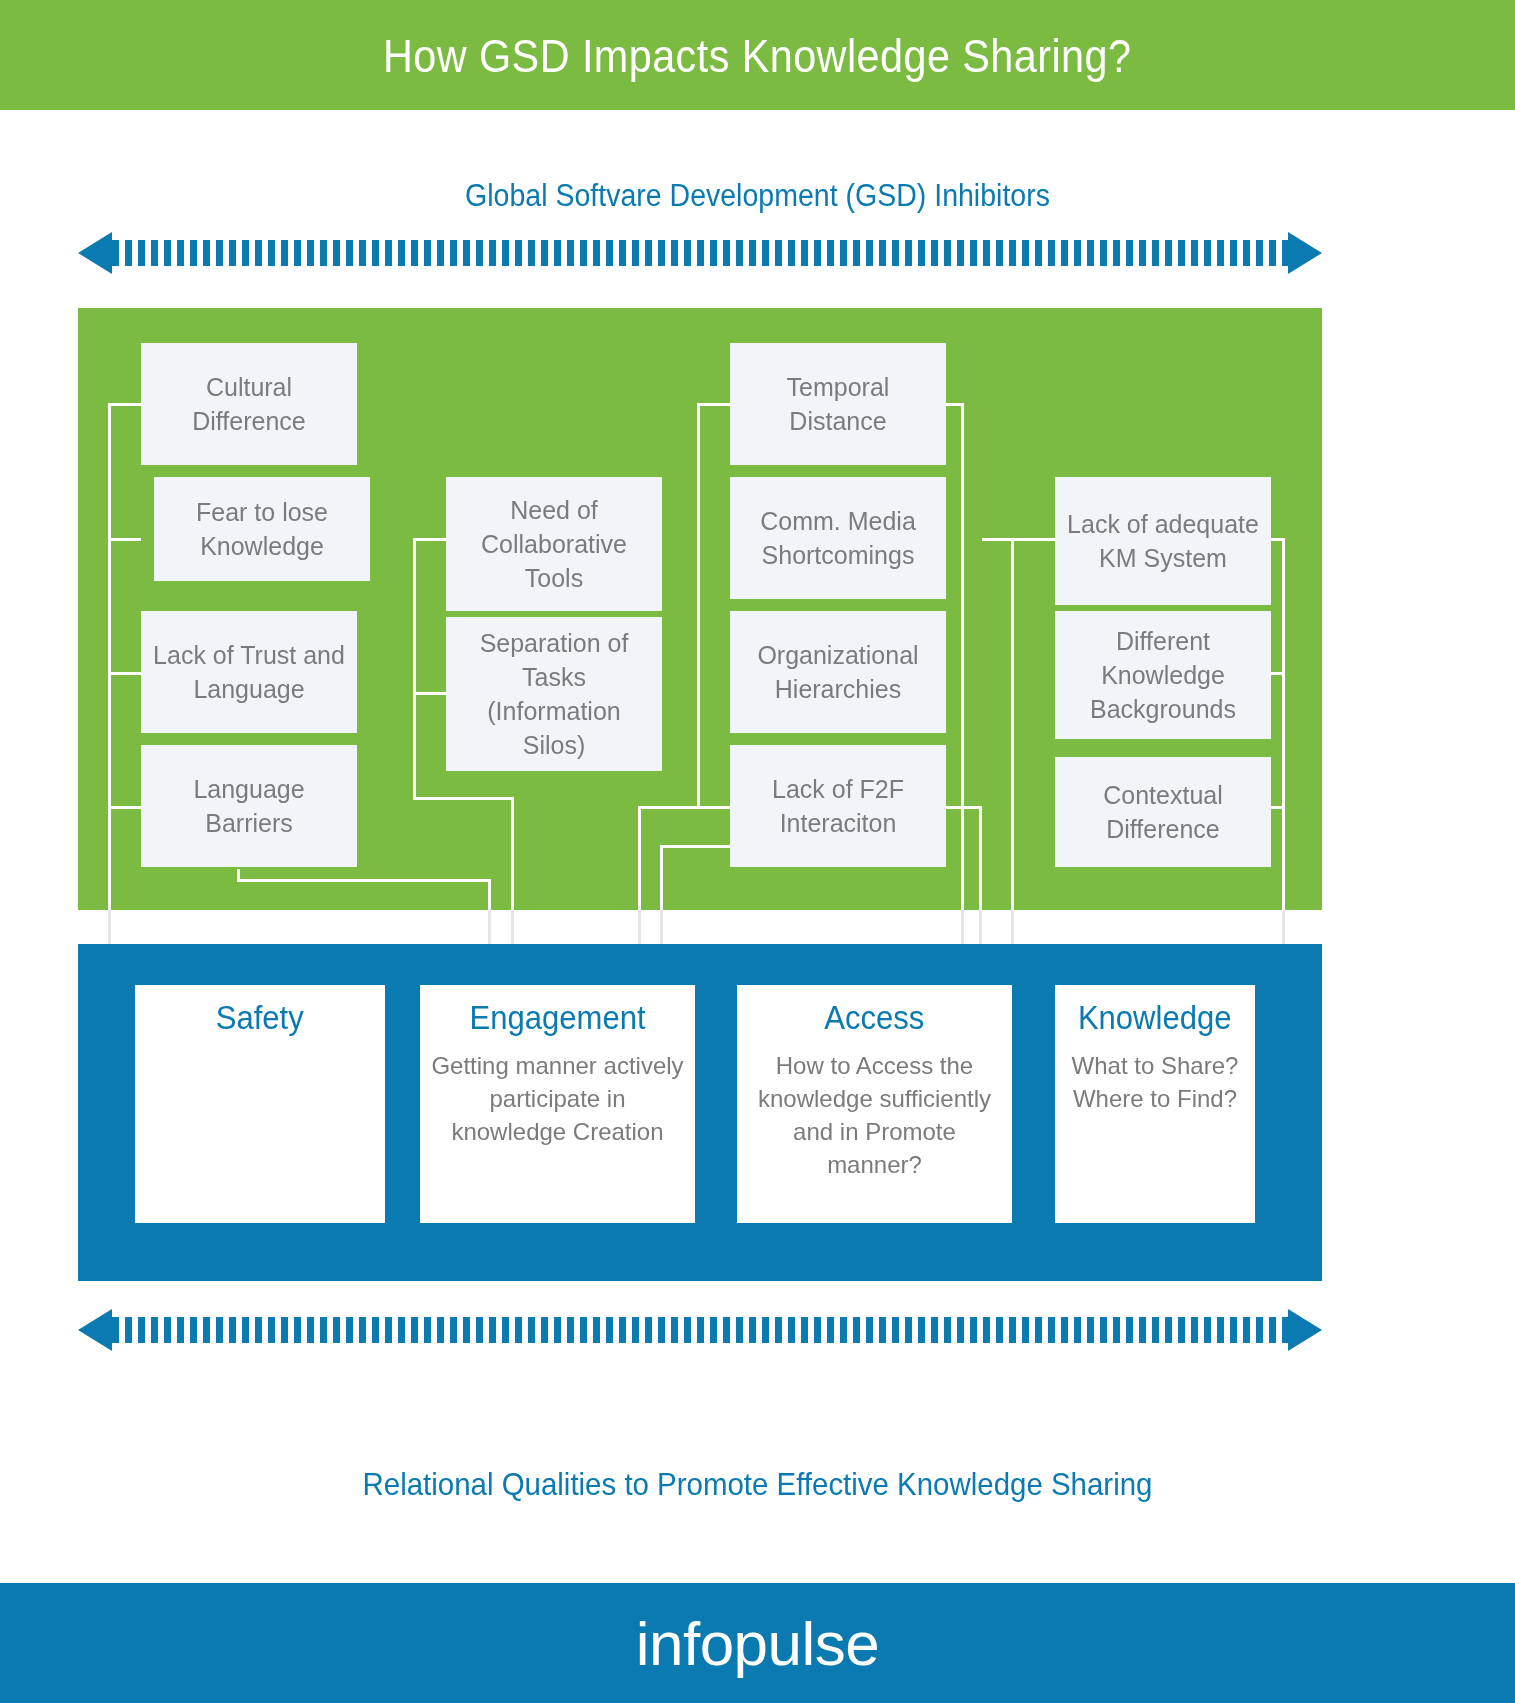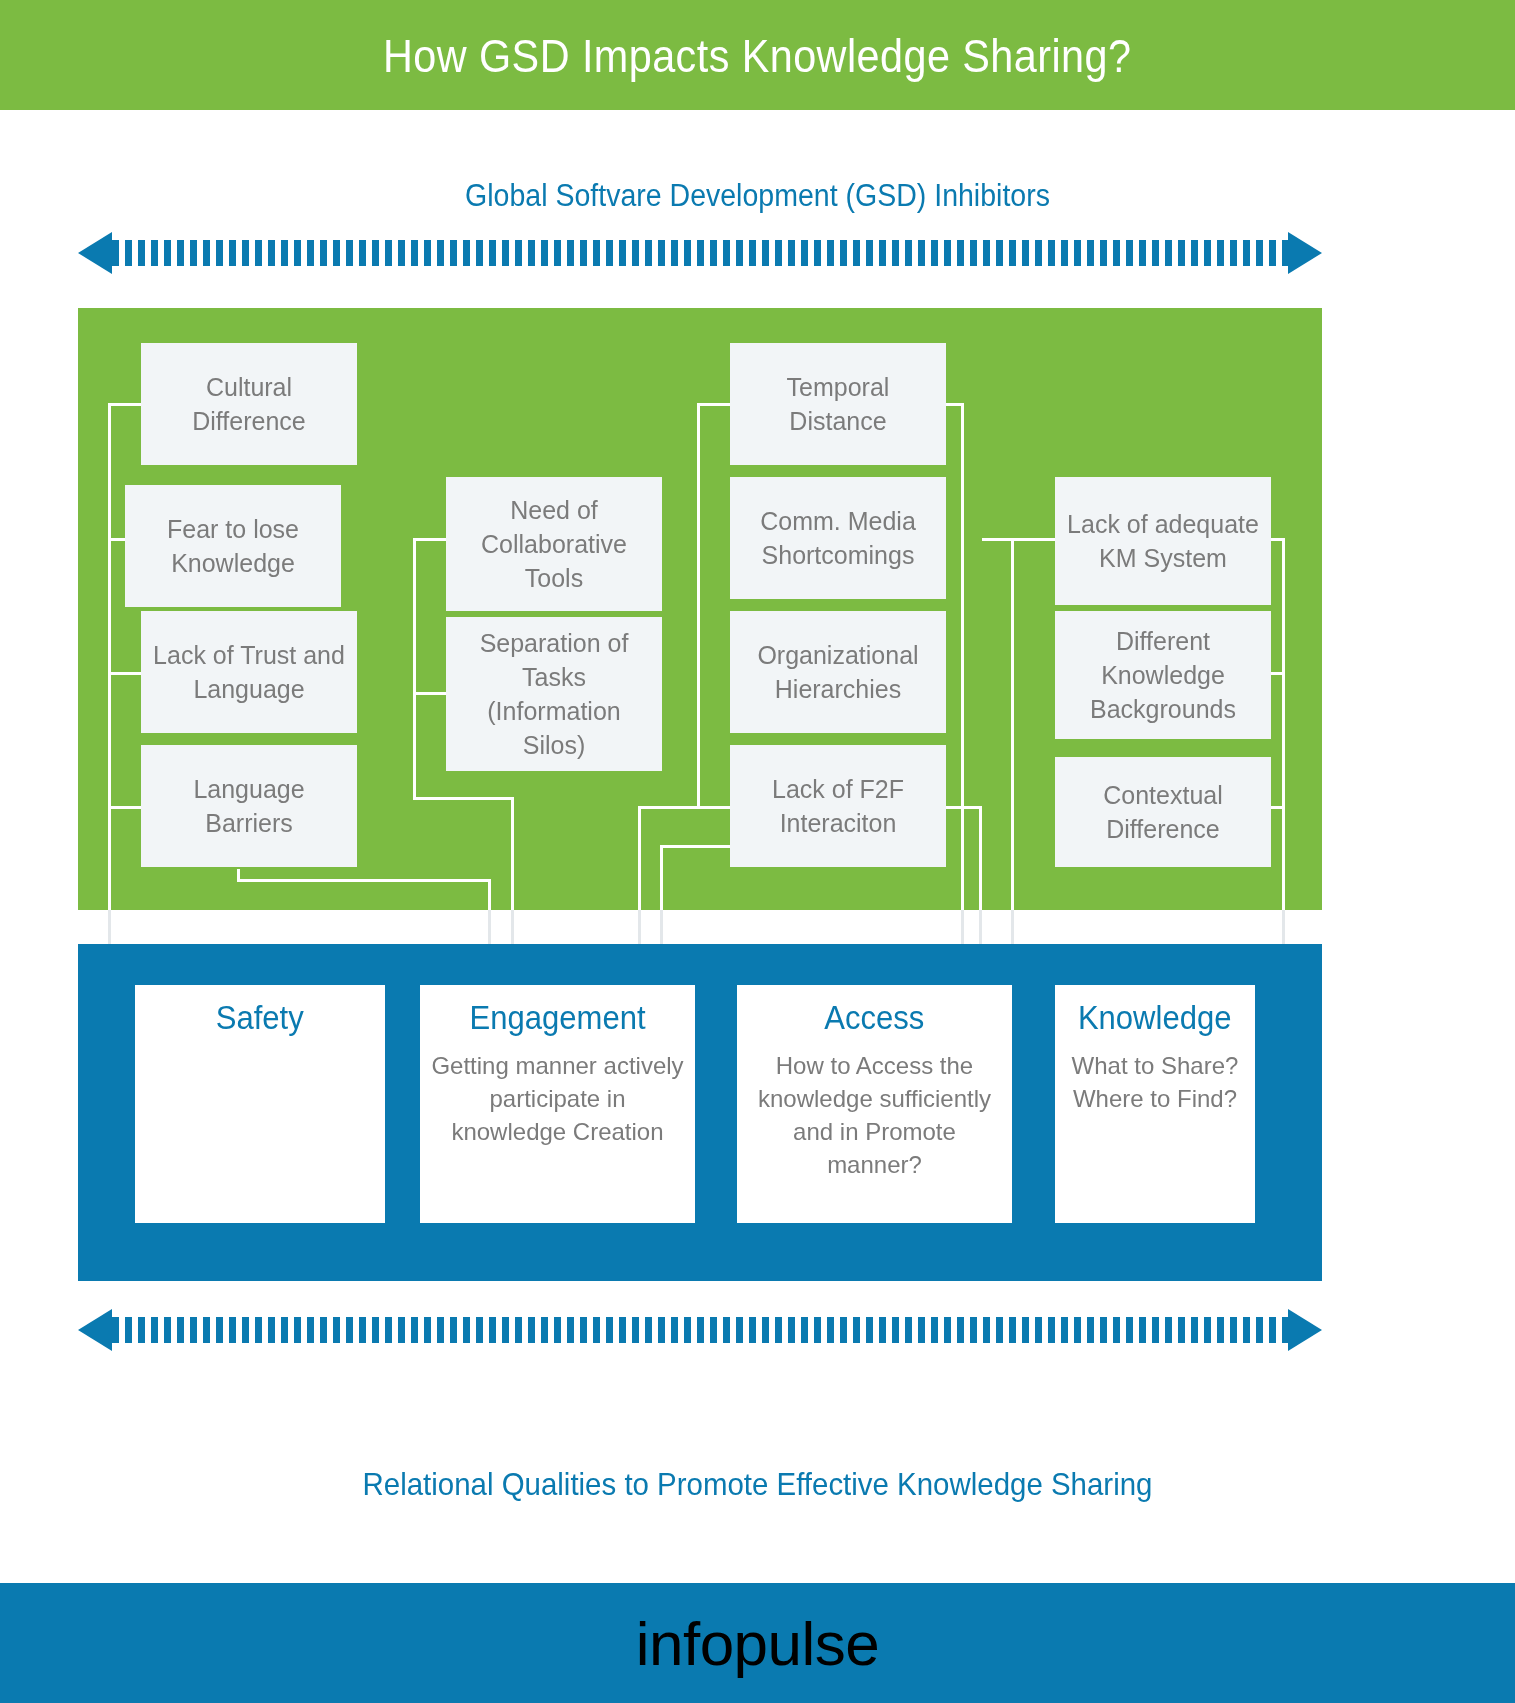--- a/index.html
+++ b/index.html
@@ -170,21 +170,21 @@
   .footer-band {
     position: absolute;
     left: 0; top: 1583px;
     width: 1515px; height: 120px;
     background: #0a7ab0;
     display: flex;
     align-items: center;
     justify-content: center;
   }
   .footer-logo {
-    color: #000000;
+    color: #ffffff;
     font-size: 62px;
     font-weight: 400;
     letter-spacing: -0.5px;
   }
 </style>
 </head>
 <body>
 
 <div class="header-band">
   <div class="header-title">How GSD Impacts Knowledge Sharing?</div>
@@ -269,21 +269,21 @@
 <div class="conn" style="left:1251px; top:806px; width:33px; height:3px;"></div>
 <div class="conn" style="left:1282px; top:538px; width:3px; height:372px;"></div>
 <div class="conn-gray" style="left:1282px; top:910px; width:3px; height:34px;"></div>
 <div class="conn" style="left:1282px; top:944px; width:3px; height:167px;"></div>
 <div class="conn" style="left:1265px; top:1109px; width:20px; height:3px;"></div>
 <div class="arrow-left" style="left:1258px; top:1099px;"></div>
 
 <div class="inh-box" style="left:141px; top:343px; width:216px; height:122px;">
   <span>Cultural Difference</span>
 </div>
-<div class="inh-box" style="left:125px; top:477px; width:216px; height:122px;margin-top:8px;">
+<div class="inh-box" style="left:154px; top:477px; width:216px; height:104px;">
   <span>Fear to lose Knowledge</span>
 </div>
 <div class="inh-box" style="left:141px; top:611px; width:216px; height:122px;">
   <span>Lack of Trust and Language</span>
 </div>
 <div class="inh-box" style="left:141px; top:745px; width:216px; height:122px;">
   <span>Language Barriers</span>
 </div>
 
 <div class="inh-box" style="left:446px; top:477px; width:216px; height:134px;justify-content:center;">

